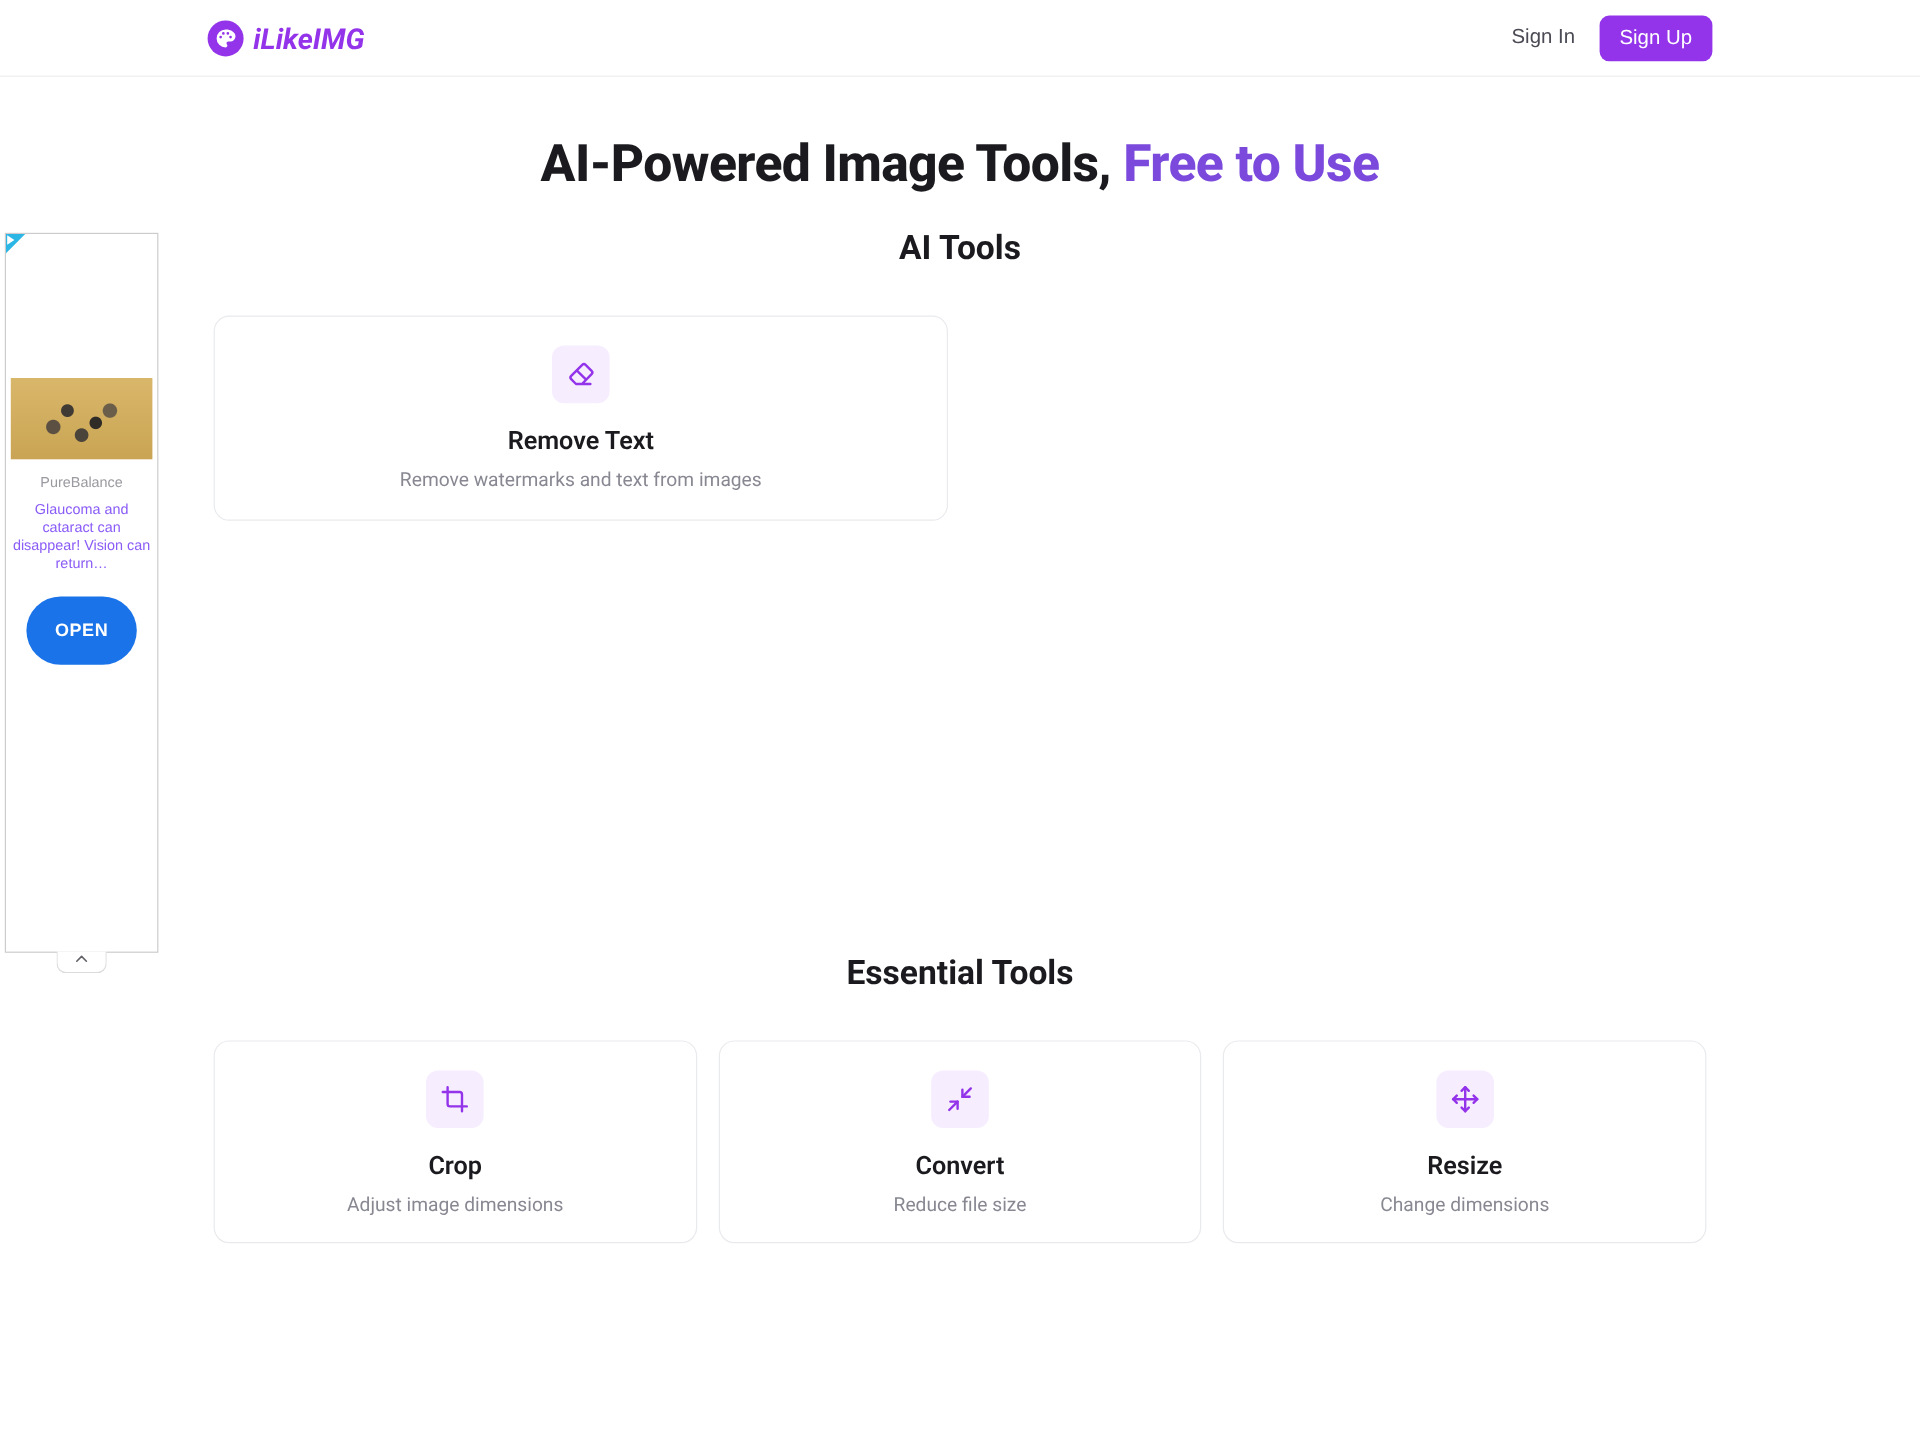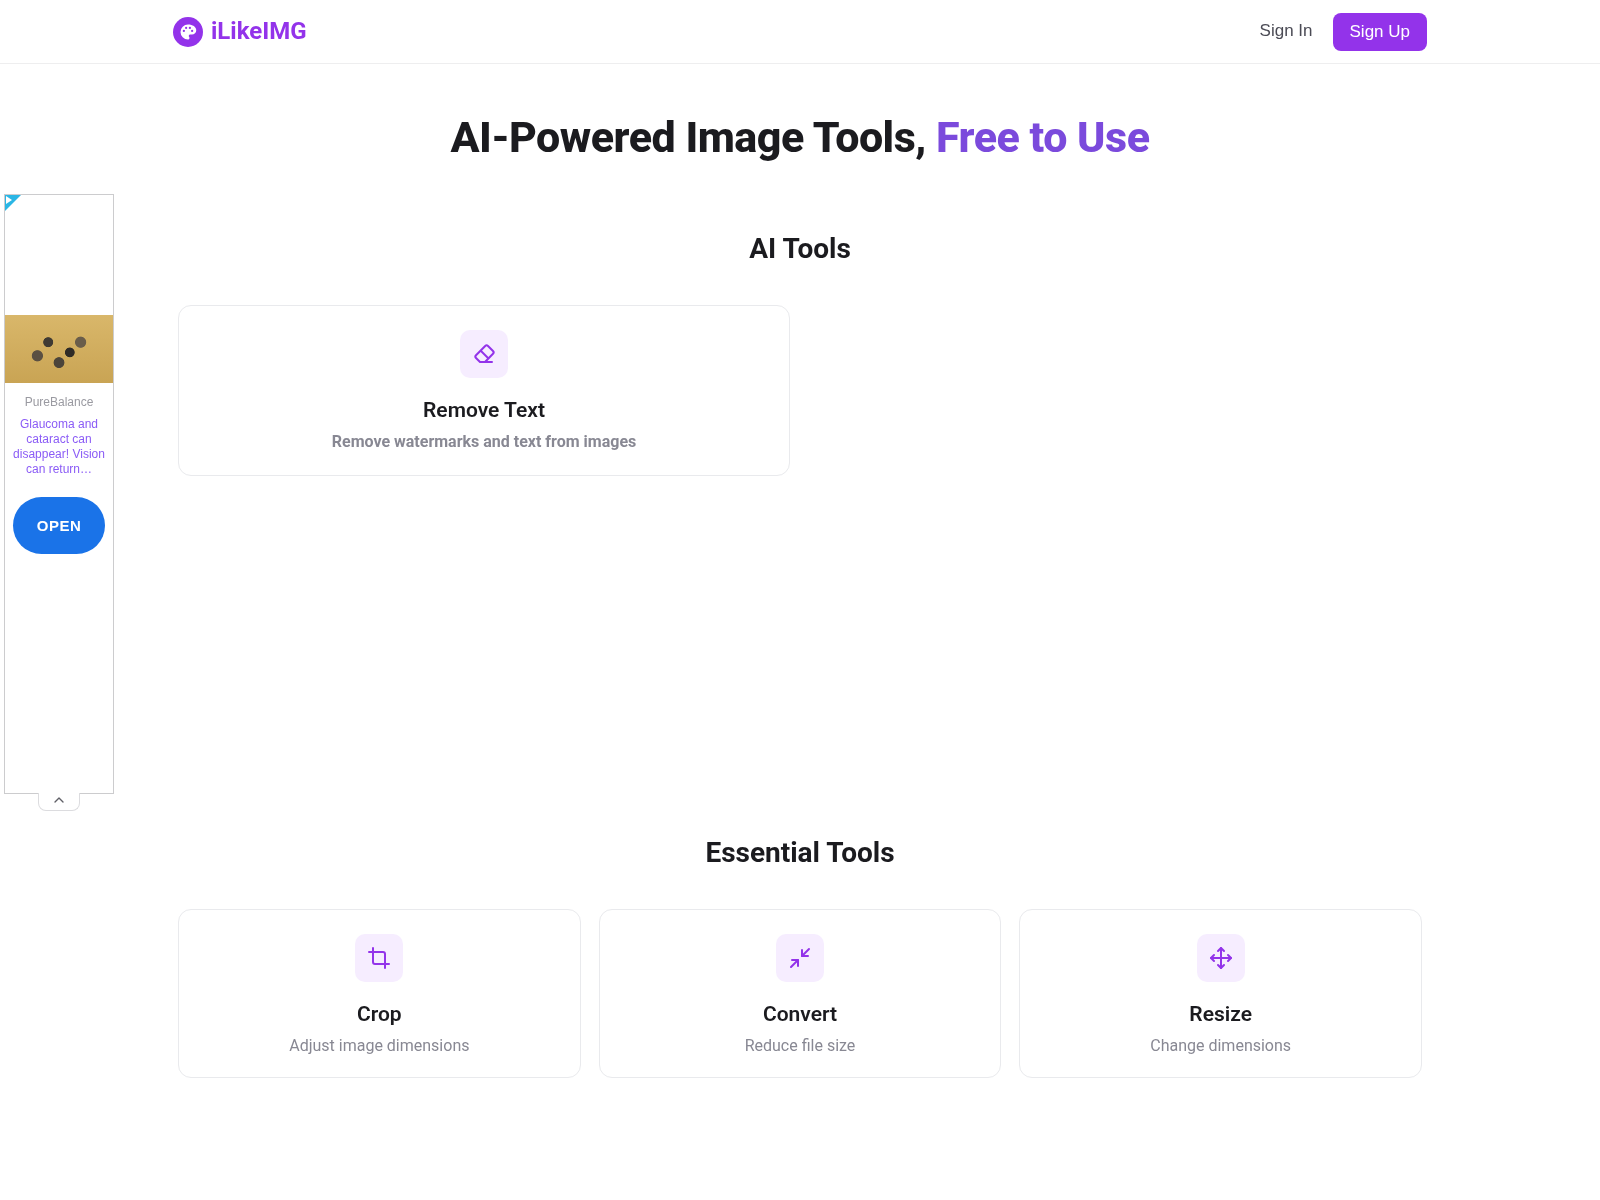--- a/index.html
+++ b/index.html
@@ -22,22 +22,23 @@
       height: 64px;
       border-bottom: 1px solid #eeeeef;
       display: flex;
       align-items: center;
       justify-content: space-between;
       padding: 0 173px 0 173px;
     }
     
     .logo-wrap {
       display: flex;
-      align-items: flex-start;
+      align-items: flex-end;
       gap: 8px;
+      font-style: italic;
     }
     
     .logo-circle {
       width: 30px;
       height: 30px;
       border-radius: 50%;
       background: #9333ea;
       display: flex;
       align-items: center;
       justify-content: center;
@@ -109,21 +110,21 @@
     }
     
     
     .section-title {
       text-align: center;
       font-size: 28px;
       font-weight: 700;
       color: #1b1b1f;
     }
     
-    .section-ai-title { margin-top: 70px; }
+    .section-ai-title { margin-top: 28px; }
     
     
     .cards-row {
       display: flex;
       gap: 18px;
       max-width: 1244px;
       margin: 40px auto 0 auto;
       padding: 0 0;
     }
     
@@ -160,21 +161,20 @@
     .card-title {
       font-size: 21px;
       font-weight: 600;
       color: #1b1b1f;
       margin-bottom: 10px;
     }
     
     .card-desc {
       font-size: 16px;
       color: #888893;
-      font-weight: bold;
     }
     
     
     .essential-title { margin-top: 360px; }
     
     .essential-grid {
       display: flex;
       gap: 18px;
       max-width: 1244px;
       margin: 40px auto 0 auto;
@@ -200,21 +200,21 @@
     .ess-desc {
       font-size: 16px;
       color: #888893;
     }
     
     
     .ad {
       position: absolute;
       left: 4px;
       top: 194px;
-      width: 110px;
+      width: 128px;
       height: 600px;
       border: 1px solid #ccccce;
       background: #fff;
       font-family: Arial, Helvetica, sans-serif;
     }
     
     .ad-corner {
       position: absolute;
       top: 0;
       left: 0;

